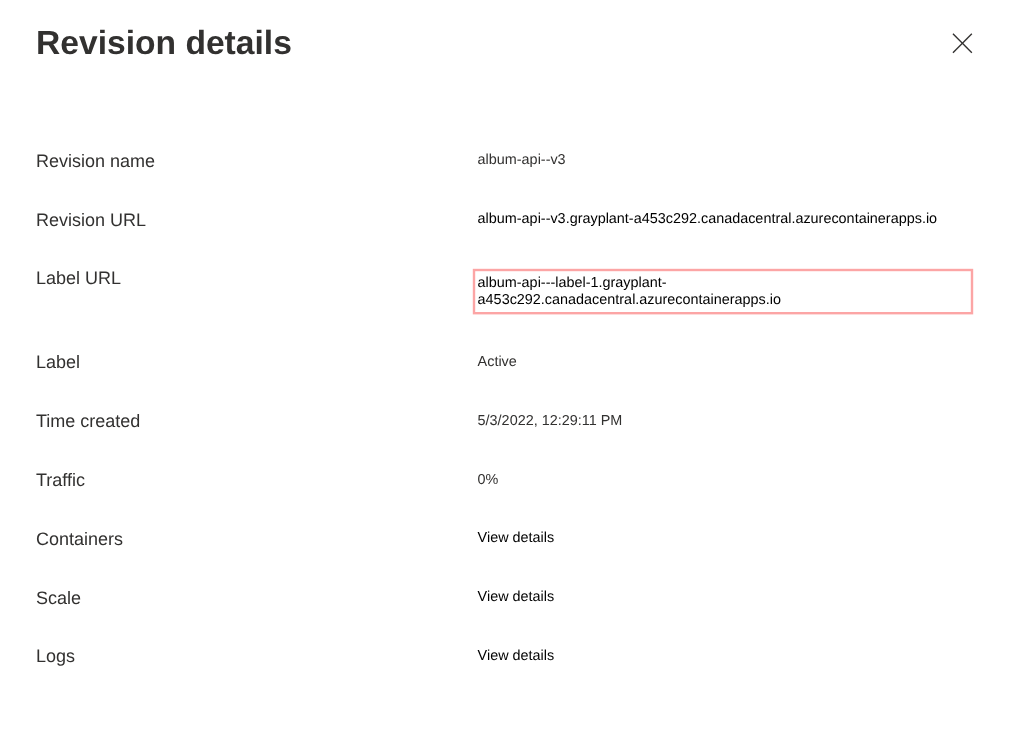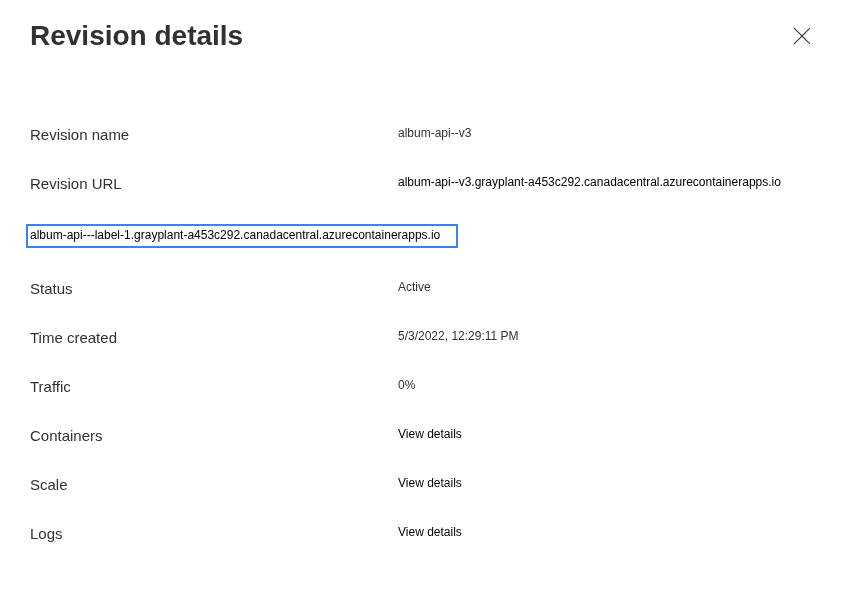--- a/index.html
+++ b/index.html
@@ -46,21 +46,21 @@
       flex: 1;
       font-size: 12px;
       color: #323130;
     }
     .link {
       color: #000000;
       text-decoration: none;
       cursor: pointer;
     }
     .highlight-box {
-      border: 2px solid #3b82f6;
+      border: 2px solid #fca5a5;
       padding: 2px 16px 4px 2px;
       margin-left: -4px;
       display: inline-block;
     }
   </style>
 </head>
 <body>
 
 <div class="header">
   <h1 class="title">Revision details</h1>
@@ -78,29 +78,30 @@
 </div>
 
 <div class="detail-row">
   <div class="row-label">Revision URL</div>
   <div class="row-value">
     <a class="link">album-api--v3.grayplant-a453c292.canadacentral.azurecontainerapps.io</a>
   </div>
 </div>
 
 <div class="detail-row">
+  <div class="row-label">Label URL</div>
   <div class="row-value">
     <span class="highlight-box">
       <a class="link">album-api---label-1.grayplant-a453c292.canadacentral.azurecontainerapps.io</a>
     </span>
   </div>
 </div>
 
 <div class="detail-row">
-  <div class="row-label">Status</div>
+  <div class="row-label">Label</div>
   <div class="row-value">Active</div>
 </div>
 
 <div class="detail-row">
   <div class="row-label">Time created</div>
   <div class="row-value">5/3/2022, 12:29:11 PM</div>
 </div>
 
 <div class="detail-row">
   <div class="row-label">Traffic</div>

